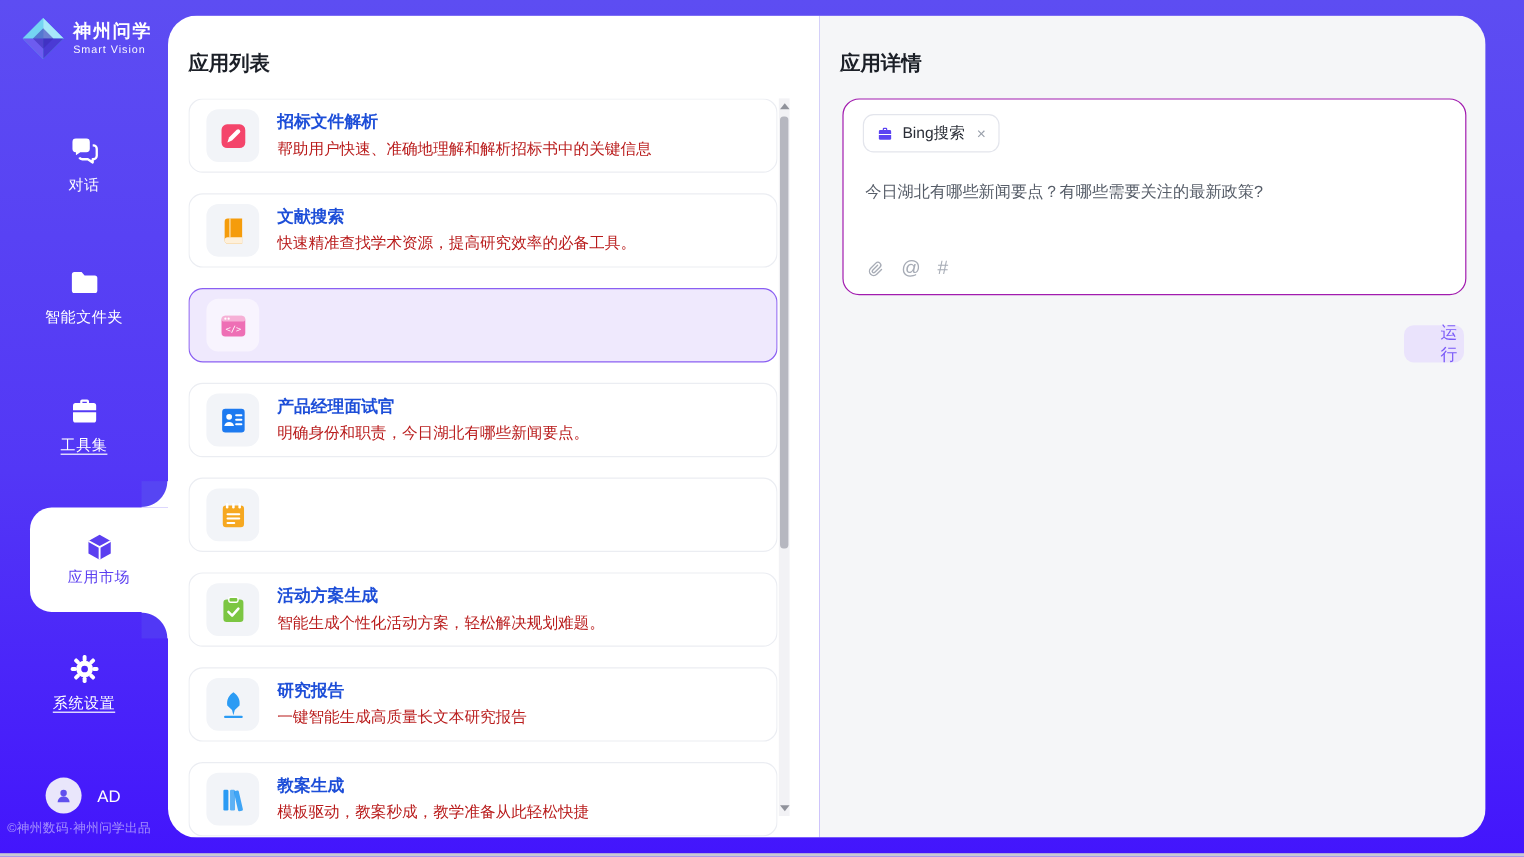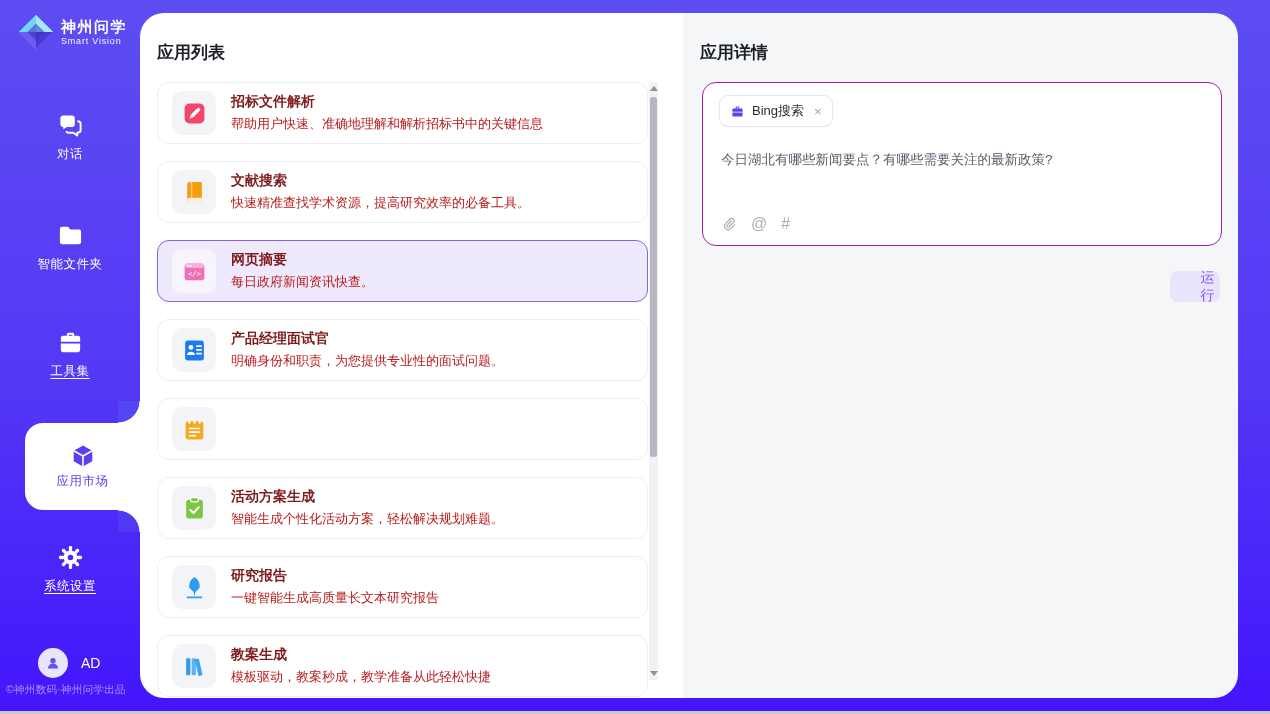--- a/index.html
+++ b/index.html
@@ -52,21 +52,21 @@
   .apps { position:absolute; top:69px; left:17px; width:491px; bottom:1px; overflow:hidden;
           display:flex; flex-direction:column; gap:17px; }
   .app-card { min-height:62px; height:62px; border:1px solid #ebedf2; border-radius:12px; background:#fff;
               display:flex; align-items:center; padding:0 14px; gap:15px; cursor:pointer; }
   .app-card.selected { background:#efe9fd; border-color:#8a5ff2; }
   .app-iconbox { width:44px; height:44px; border-radius:10px; background:#f2f4f8; flex-shrink:0;
                  display:flex; align-items:center; justify-content:center; }
   .app-card.selected .app-iconbox { background:#f8f4fe; }
   .app-iconbox svg { width:25px; height:25px; }
   .app-texts { display:flex; flex-direction:column; gap:4px; }
-  .app-name { font-size:14px; font-weight:700; color:#7f1d1d; }
+  .app-name { font-size:14px; font-weight:700; color:#1d4ed8; }
   .app-desc { font-size:13px; color:#b91c1c; }
 
   .scrollbar { position:absolute; top:69px; right:25px; width:9px; bottom:18px; background:#f2f2f5; }
   .sb-up,.sb-down { position:absolute; left:50%; transform:translateX(-50%); width:0; height:0;
                     border-left:4px solid transparent; border-right:4px solid transparent; }
   .sb-up { top:4px; border-bottom:5px solid #90929b; }
   .sb-down { bottom:4px; border-top:5px solid #90929b; }
   .sb-thumb { position:absolute; top:15px; left:1px; width:7px; height:360px; background:#b6b7c0; border-radius:3px; cursor:grab; }
 
   
@@ -276,35 +276,31 @@
             <span class="app-desc">快速精准查找学术资源，提高研究效率的必备工具。</span>
           </span>
         </div>
 
         <div class="app-card selected">
           <span class="app-iconbox">
               <span class="app-icon" style="color: rgb(238, 111, 181); height: 25px; width: 25px;"><svg viewBox="0 0 24 24" style="width:100%;height:100%">
                   <use href="#web-code-icon"></use>
                 </svg></span>
             </span>
-          <span class="app-texts">
-            <span class="app-name">网页摘要</span>
-            <span class="app-desc">每日政府新闻资讯快查。</span>
-          </span>
         </div>
 
         <div class="app-card">
           <span class="app-iconbox">
               <span class="app-icon" style="color: rgb(29, 122, 240); height: 25px; width: 25px;"><svg viewBox="0 0 24 24" style="width:100%;height:100%">
                   <use href="#interviewer-icon"></use>
                 </svg></span>
             </span>
           <span class="app-texts">
             <span class="app-name">产品经理面试官</span>
-            <span class="app-desc">明确身份和职责，为您提供专业性的面试问题。</span>
+            <span class="app-desc">明确身份和职责，今日湖北有哪些新闻要点。</span>
           </span>
         </div>
 
         <div class="app-card">
           <span class="app-iconbox">
               <span class="app-icon" style="color: rgb(246, 168, 33); height: 25px; width: 25px;"><svg viewBox="0 0 24 24" style="width:100%;height:100%">
                   <use href="#notepad-icon"></use>
                 </svg></span>
             </span>
         </div>

